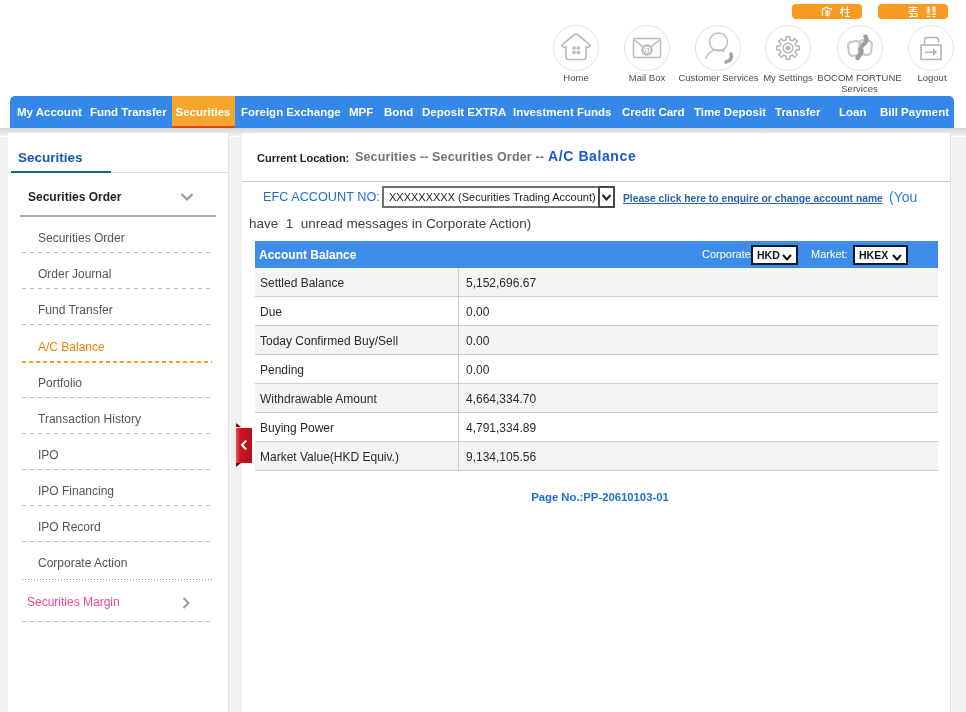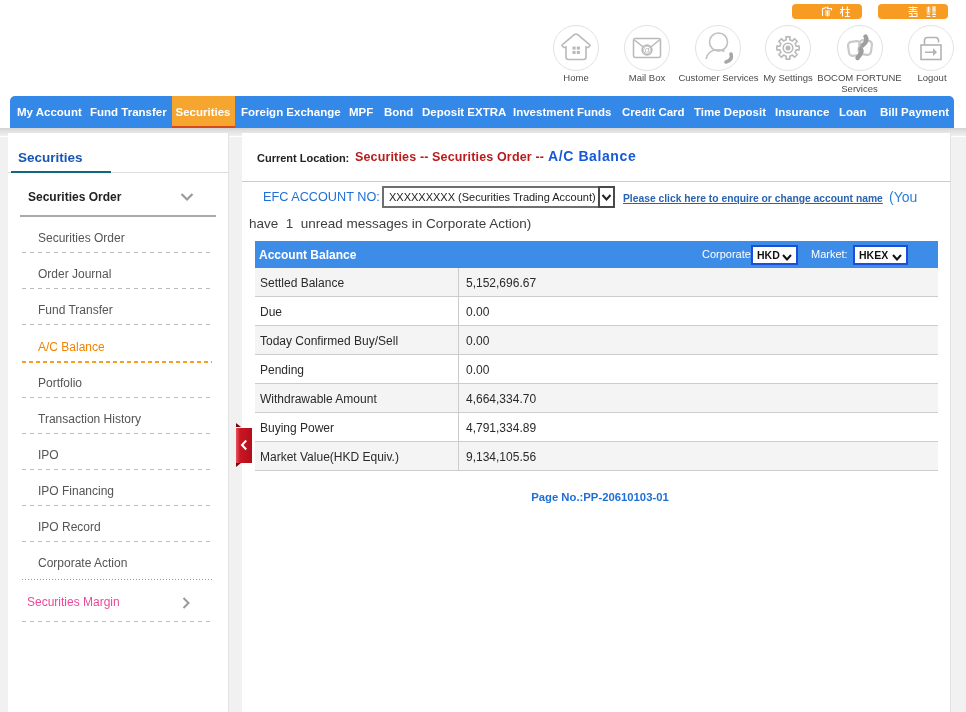--- a/index.html
+++ b/index.html
@@ -31,37 +31,37 @@
 #sbline-gray { position:absolute; left:8px; top:172px; width:221px; height:1px; background:#ddd; }
 #sbline-teal { position:absolute; left:11px; top:171px; width:100px; height:2px; background:#11697f; }
 .sbhead { position:absolute; left:28px; font-size:12px; font-weight:bold; color:#222; }
 .sbsub { position:absolute; left:38px; font-size:12px; color:#555; }
 .sbdash { position:absolute; left:22px; width:190px; height:1px;
   background:repeating-linear-gradient(90deg,#bbb 0 4px,transparent 4px 8px); }
 
 
 #content { position:absolute; left:242px; top:133px; width:709px; height:579px; background:#fff; border-right:1px solid #e3e3e3; }
 #crumb1 { position:absolute; left:257px; top:152px; font-size:11px; font-weight:bold; color:#222; }
-#crumb2 { position:absolute; left:355px; top:150px; font-size:12.5px; font-weight:bold; color:#b91c1c; letter-spacing:0.15px; }
+#crumb2 { position:absolute; left:355px; top:150px; font-size:12.5px; font-weight:bold; color:#737373; letter-spacing:0.15px; }
 #crumb3 { position:absolute; left:548px; top:148px; font-size:14px; font-weight:bold; color:#1659d6; letter-spacing:0.6px; }
 #crumbline { position:absolute; left:242px; top:181px; width:709px; height:1px; background:#ccc; }
 
 #efclabel { position:absolute; left:263px; top:190px; font-size:12.7px; color:#1f6fd7; }
 #efcsel { position:absolute; left:382px; top:186px; width:233px; height:22px; border:2px solid #6f6f6f; background:#fff; font-size:11px; color:#222; line-height:18px; padding-left:5px; white-space:nowrap; letter-spacing:0; }
 #efcarrow { position:absolute; left:598px; top:186px; width:17px; height:22px; border:2px solid #4a4a4a; background:#fff; }
 #efclink { position:absolute; left:623px; top:193px; font-size:10.3px; font-weight:bold; color:#2a63b0; text-decoration:underline; }
 #efcyou { position:absolute; left:889px; top:189px; font-size:14px; color:#2e7fd8; }
 #efcline2 { position:absolute; left:249px; top:215.5px; font-size:13.5px; color:#404040; }
 
 
 #tbl { position:absolute; left:255px; top:241px; width:683px; }
 #tblhead { height:27px; background:#3d8ce8; color:#fff; position:relative; }
 #tblhead .title { position:absolute; left:4px; top:7px; font-size:12px; font-weight:bold; }
 .hlab { position:absolute; top:7px; font-size:11px; color:#fff; }
-.hsel { position:absolute; top:3.5px; height:20px; border:2px solid #1d4ed8; background:#fff; color:#111; font-size:10.5px; font-weight:bold; line-height:16px; padding-left:4px; }
+.hsel { position:absolute; top:3.5px; height:20px; border:2px solid #0f172a; background:#fff; color:#111; font-size:10.5px; font-weight:bold; line-height:16px; padding-left:4px; }
 .trow { height:29px; border-bottom:1px solid #ccc; position:relative; font-size:12px; color:#2a2a2a; }
 .trow.odd { background:#f4f4f4; }
 .trow .lab { position:absolute; left:5px; top:8px; font-weight:normal; }
 .trow .val { position:absolute; left:211px; top:8px; }
 .trow .div { position:absolute; left:203px; top:0; width:1px; height:29px; background:#ccc; }
 #pageno { position:absolute; left:255px; top:491px; width:690px; text-align:center; font-size:11.3px; font-weight:bold; color:#1f6fd7; }
 
 
 #ribbon { position:absolute; left:236px; top:427.5px; width:15.5px; height:35px; background:linear-gradient(90deg,#e85560 0%, #cb1624 25%, #b30e1b 100%); }
 #ribbon:before { content:""; position:absolute; left:0; top:-4.5px; border-left:5px solid #70080f; border-top:4.5px solid transparent; }
@@ -157,21 +157,21 @@
   <div id="nav">
     <span class="item" style="left:7px">My Account</span>
     <span class="item" style="left:80px">Fund Transfer</span>
     <span class="item" style="left:231px">Foreign Exchange</span>
     <span class="item" style="left:339px">MPF</span>
     <span class="item" style="left:374px">Bond</span>
     <span class="item" style="left:412px">Deposit EXTRA</span>
     <span class="item" style="left:503px">Investment Funds</span>
     <span class="item" style="left:612px">Credit Card</span>
     <span class="item" style="left:684px">Time Deposit</span>
-    <span class="item" style="left:765px">Insurance</span>
+    <span class="item" style="left:765px">Transfer</span>
     <span class="item" style="left:829px">Loan</span>
     <span class="item" style="left:870px">Bill Payment</span>
     <div id="navsec">Securities</div>
   </div>
 
   <div id="band"></div>
   <div id="pagebg"></div>
 
   <div id="sidebar"></div>
   <div id="sbtitle">Securities</div>

